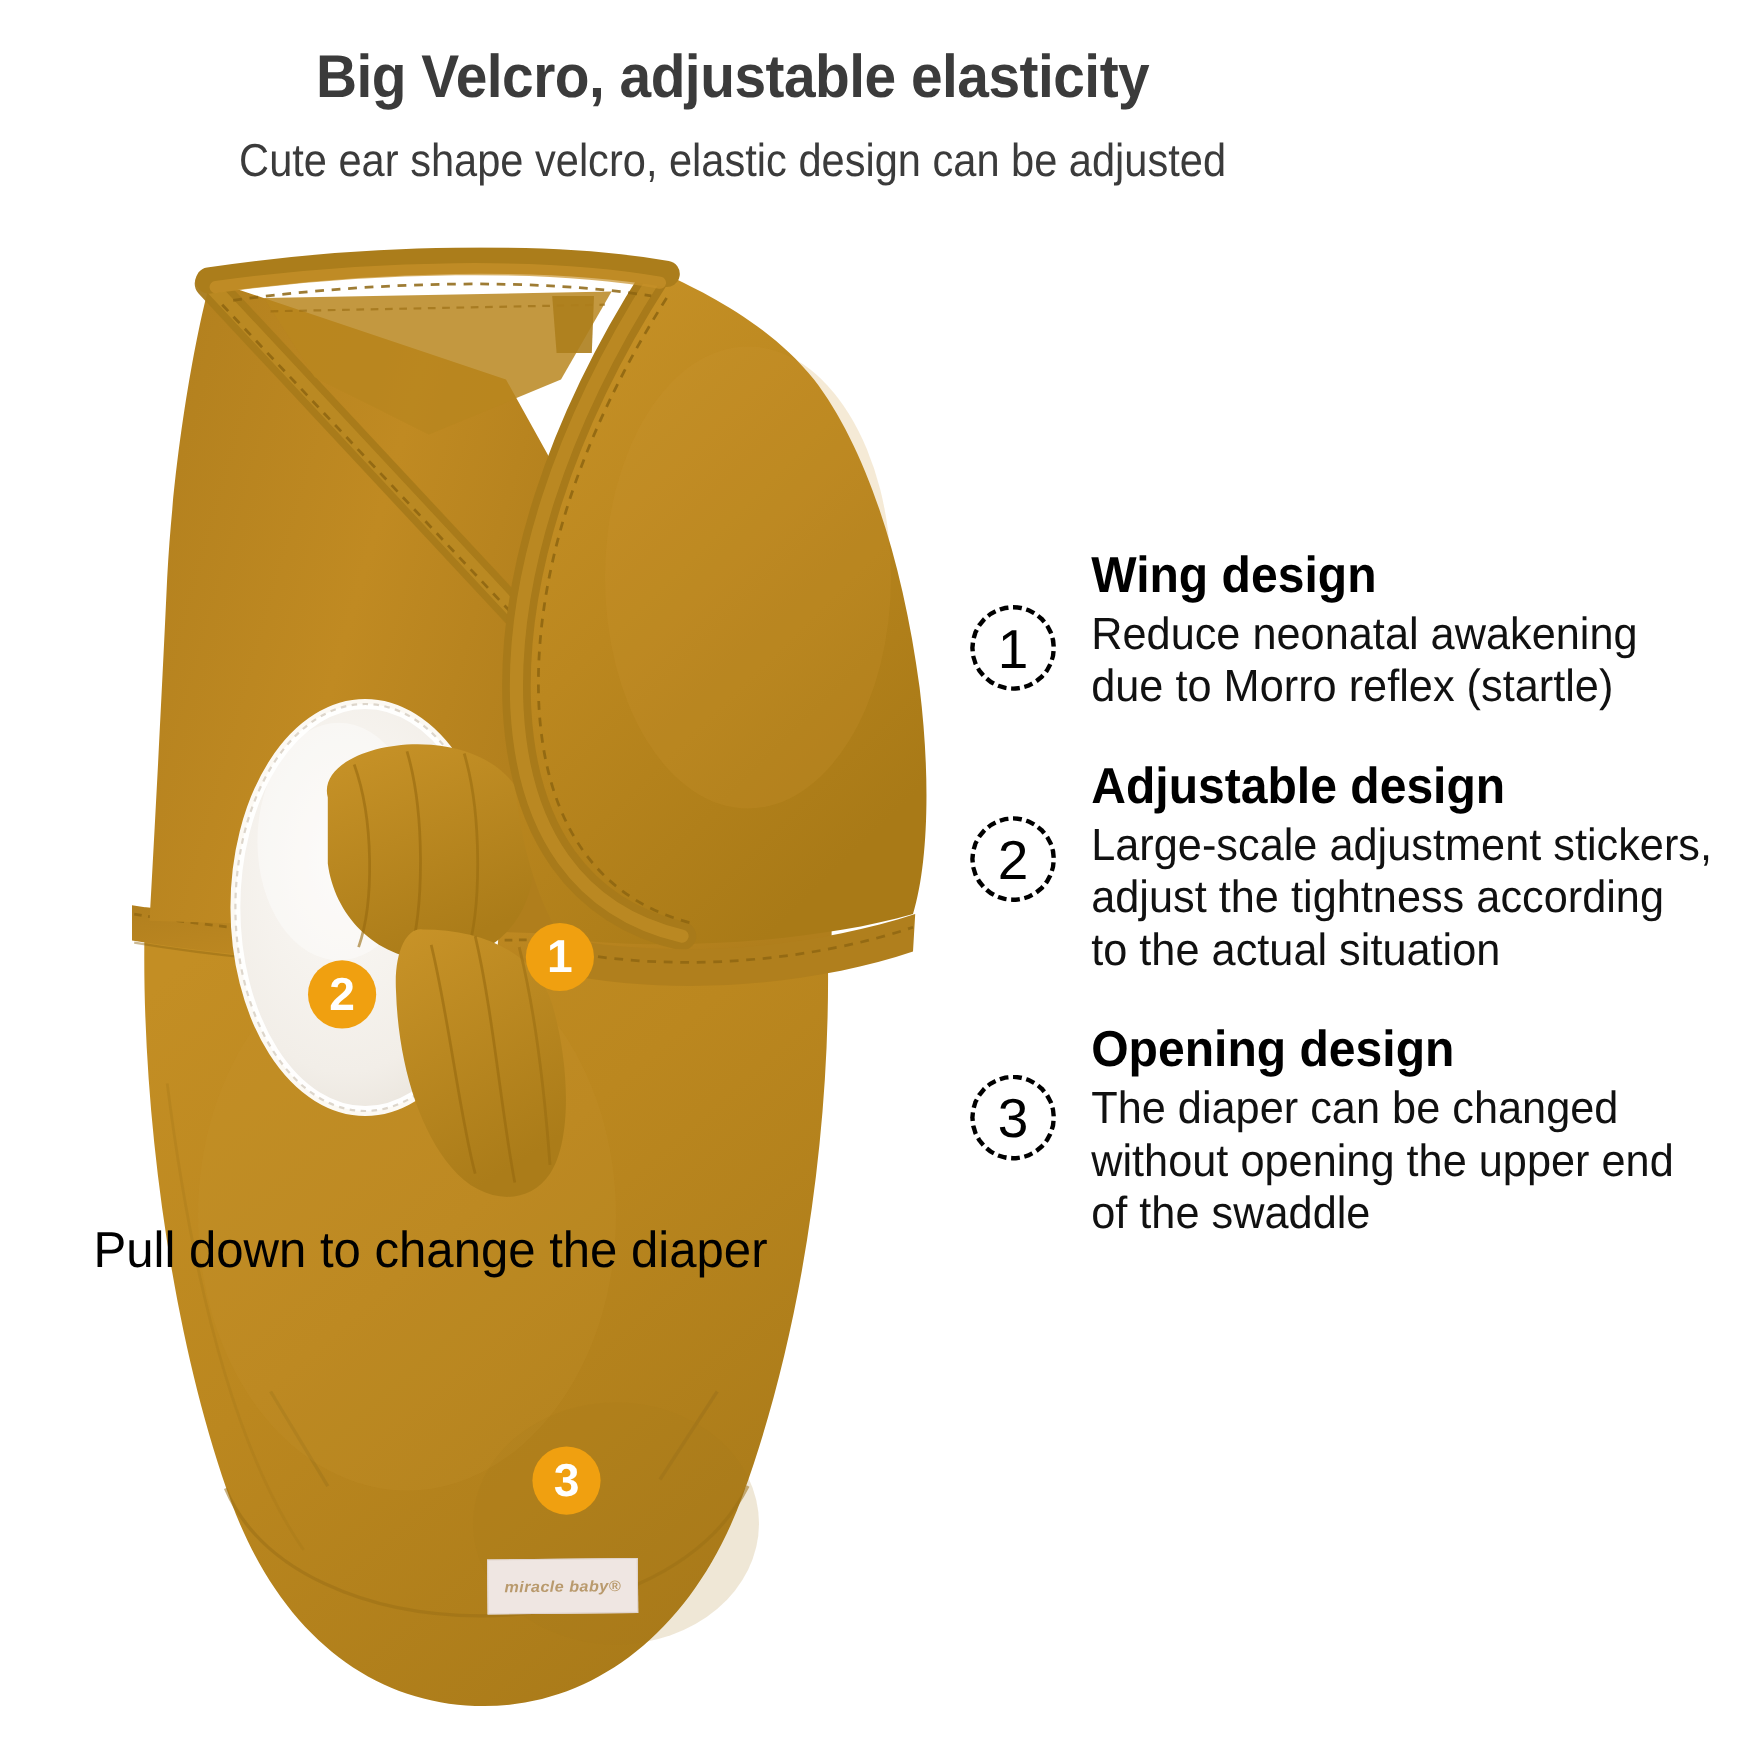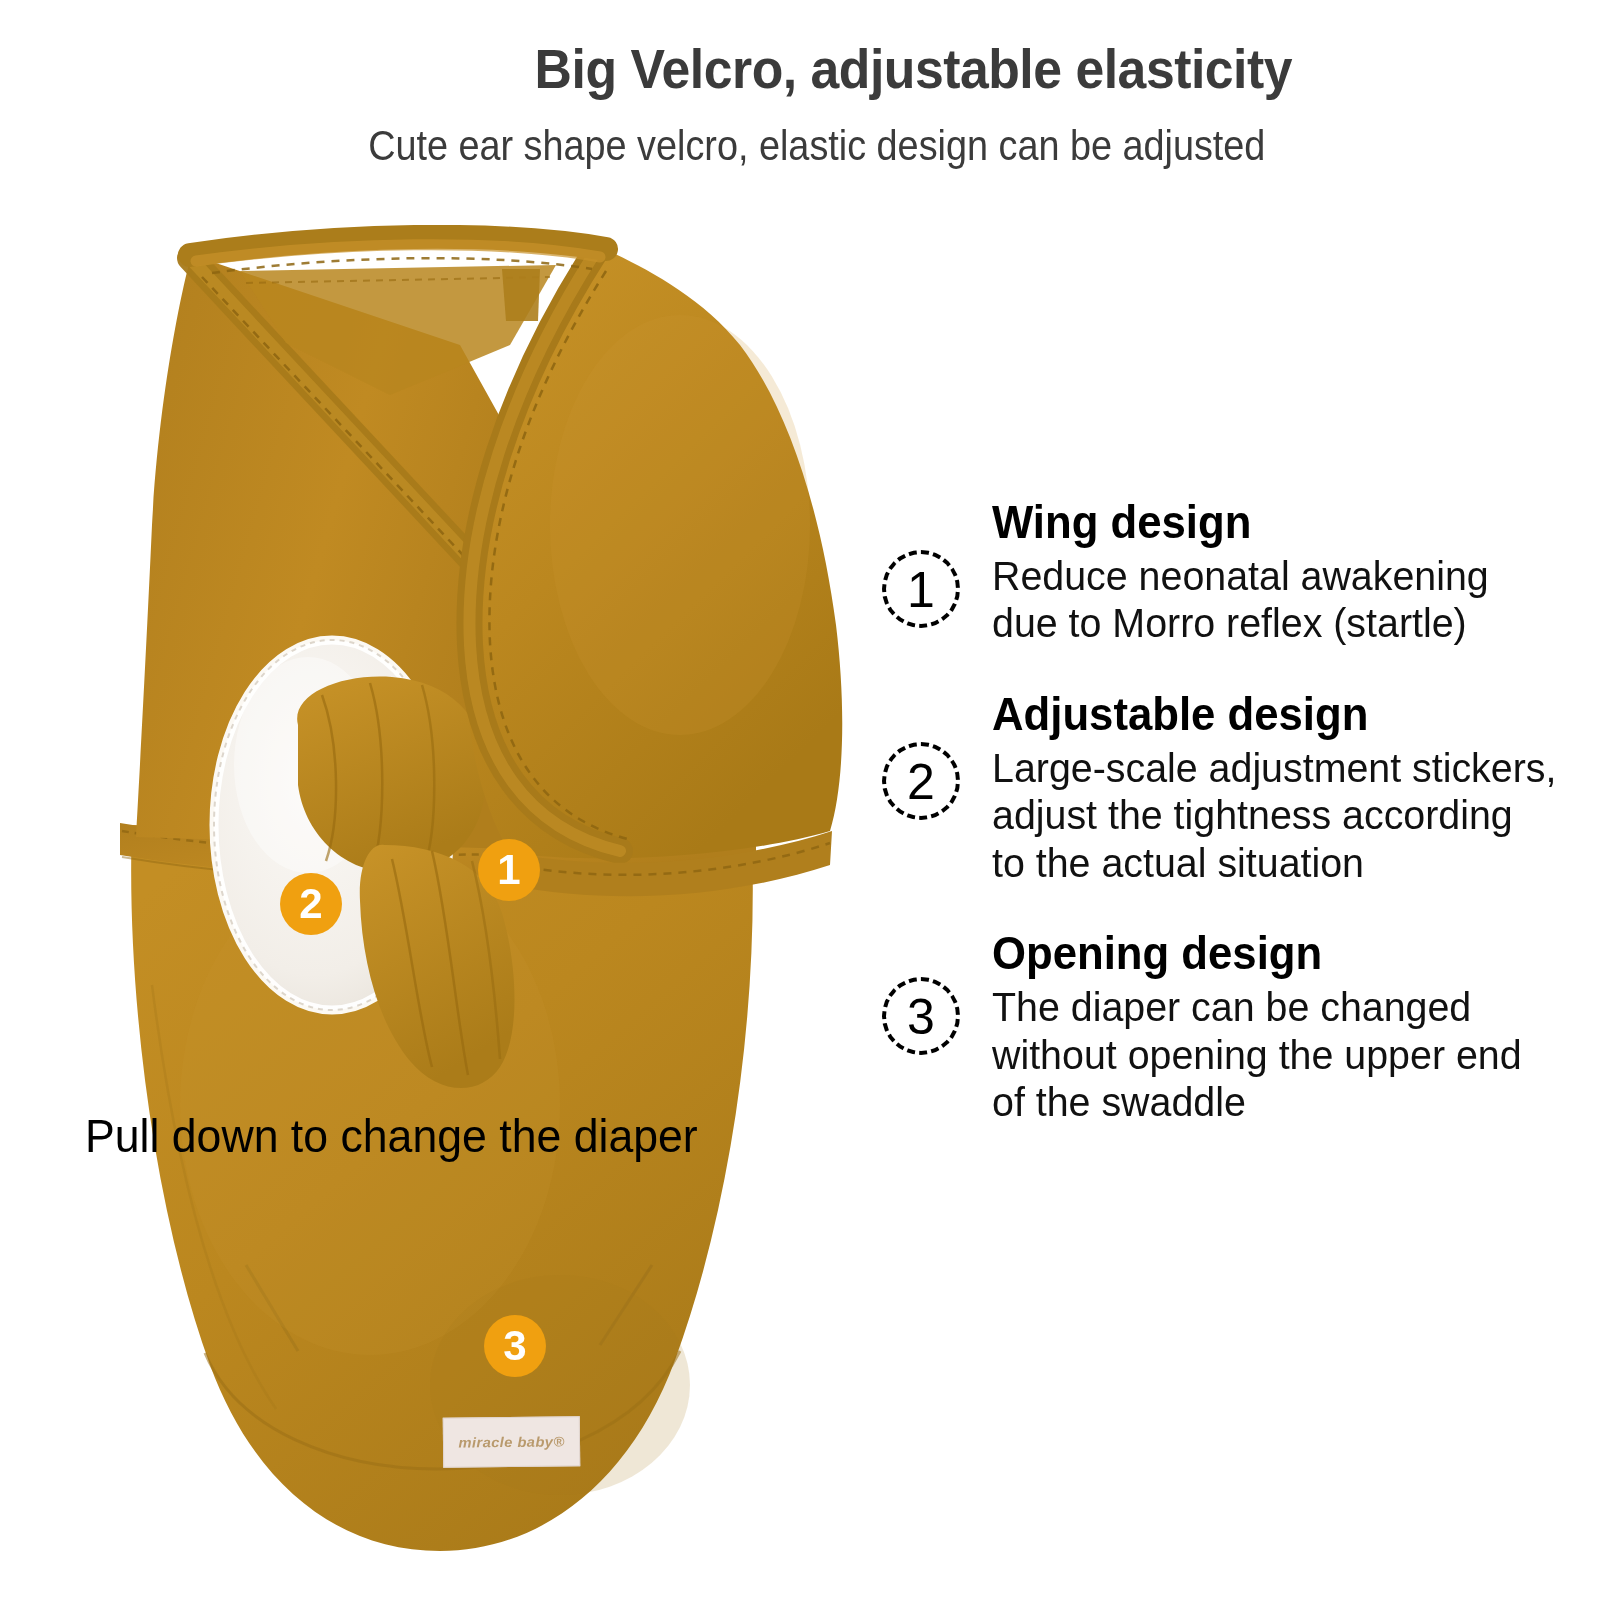--- a/index.html
+++ b/index.html
@@ -5,21 +5,21 @@
   * { margin:0; padding:0; box-sizing:border-box; }
   html, body { width:1600px; height:1600px; }
   body {
     background:#ffffff;
     font-family:"Liberation Sans", sans-serif;
     position:relative;
     overflow:hidden;
   }
 
   
-  #header { position:absolute; top:0; left:0; width:1332px; height:205px; text-align:right; }
+  #header { position:absolute; top:0; left:0; width:1332px; height:205px; text-align:center; }
   #page-title {
     font-size:55px; font-weight:bold; color:#3b3b3b;
     letter-spacing:-0.5px; line-height:1; padding-top:42px;
     transform:scaleX(0.94); transform-origin:center top;
   }
   #page-subtitle {
     font-size:42px; font-weight:normal; color:#3b3b3b;
     line-height:1; padding-top:28px;
     transform:scaleX(0.90); transform-origin:center top;
   }

